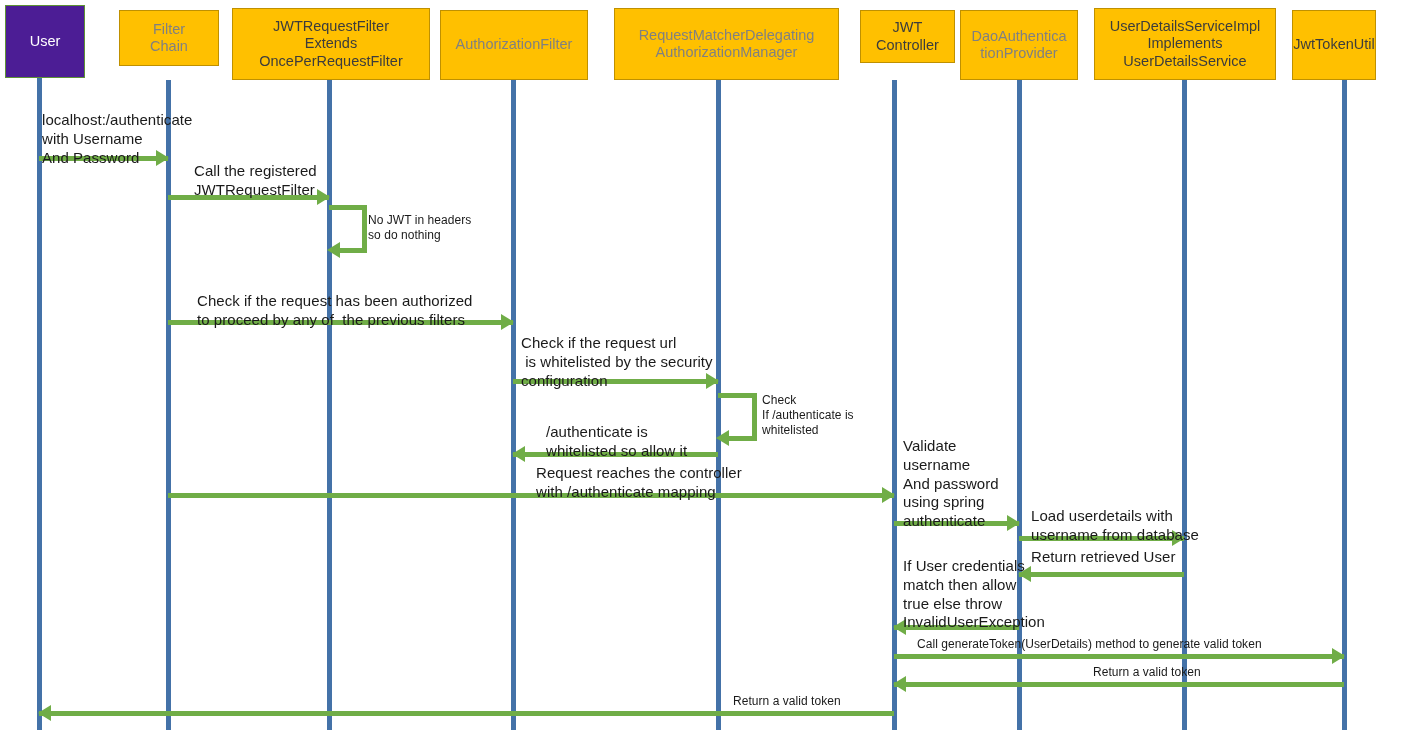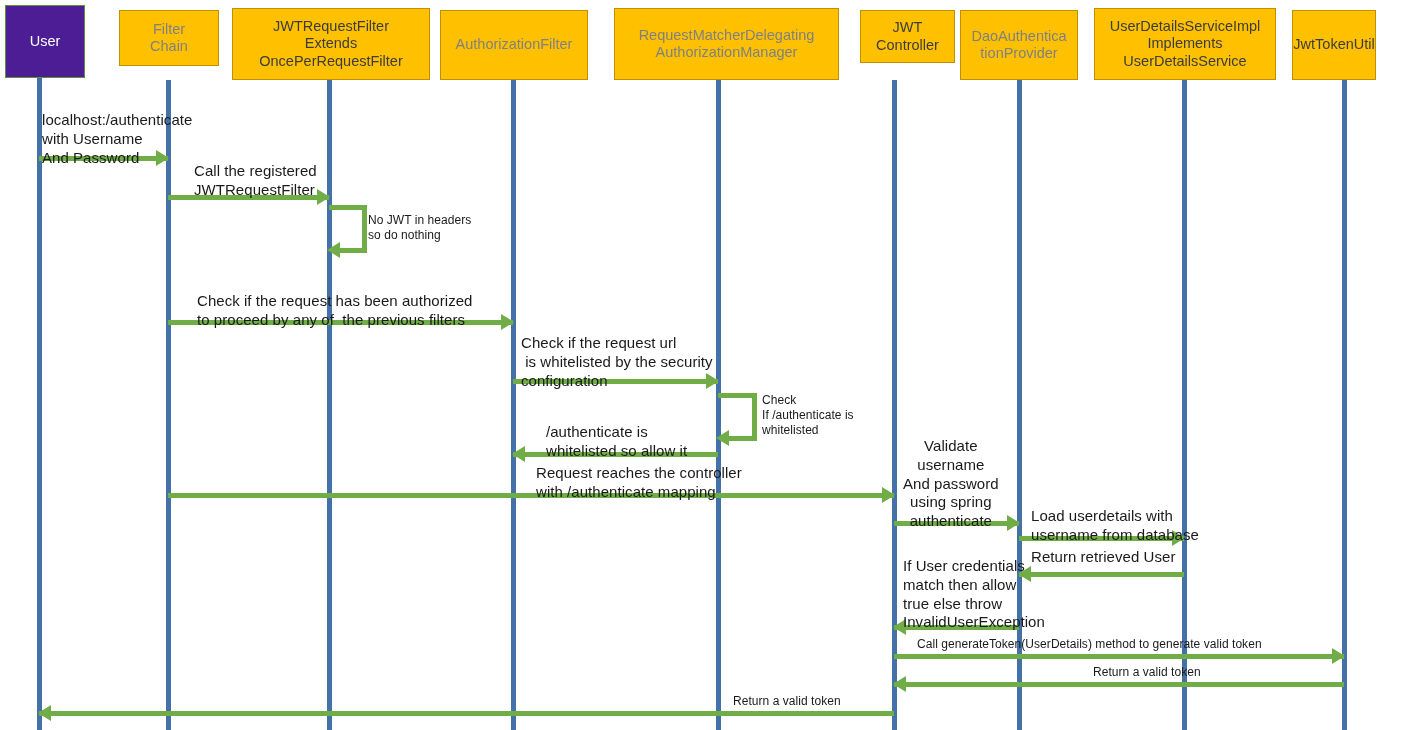--- a/index.html
+++ b/index.html
@@ -151,21 +151,21 @@
       </div>
       <div>
         <div class="msg" style="left: 168px; top: 493px; width: 726px;"></div>
         <div class="arrowhead right" style="top: 487px; left: 882px;"></div>
         <div class="msg-label" style="left: 536px; top: 464px;">Request reaches the controller
 with /authenticate mapping</div>
       </div>
       <div>
         <div class="msg" style="left: 894px; top: 521px; width: 125px;"></div>
         <div class="arrowhead right" style="top: 515px; left: 1007px;"></div>
-        <div class="msg-label" style="left: 903px; top: 437px; text-align: center;">Validate
+        <div class="msg-label" style="left: 903px; top: 437px;">Validate
 username
 And password
 using spring
 authenticate</div>
       </div>
       <div>
         <div class="msg" style="left: 1019px; top: 536px; width: 165px;"></div>
         <div class="arrowhead right" style="top: 530px; left: 1172px;"></div>
         <div class="msg-label" style="left: 1031px; top: 507px;">Load userdetails with
 username from database</div>

